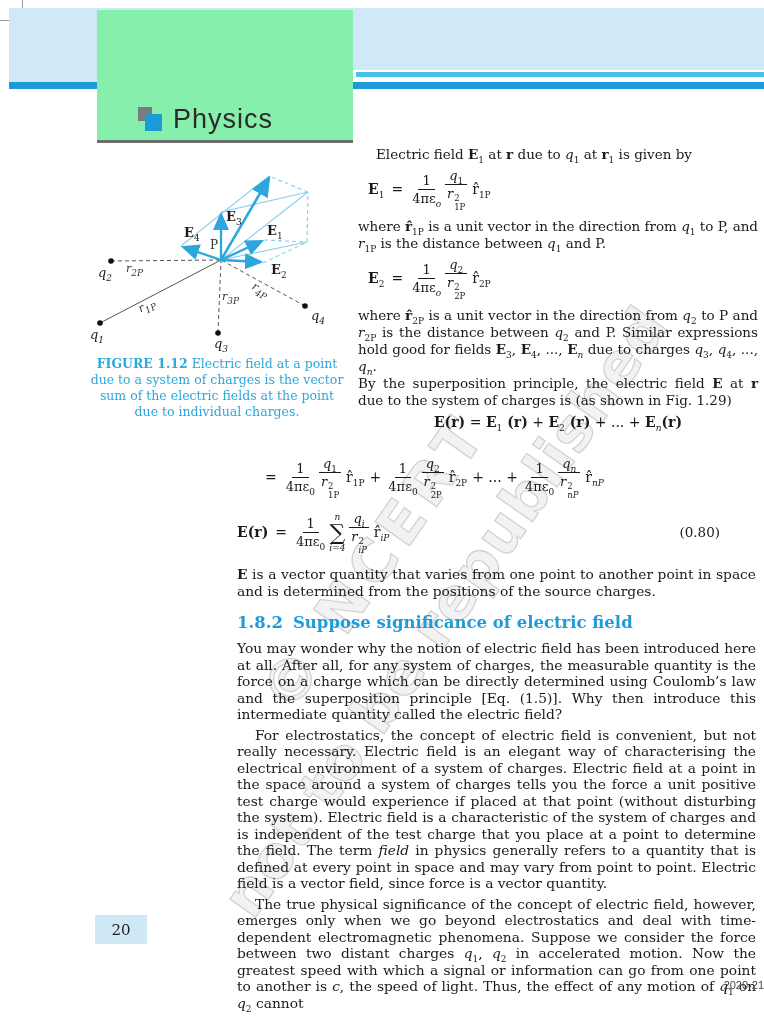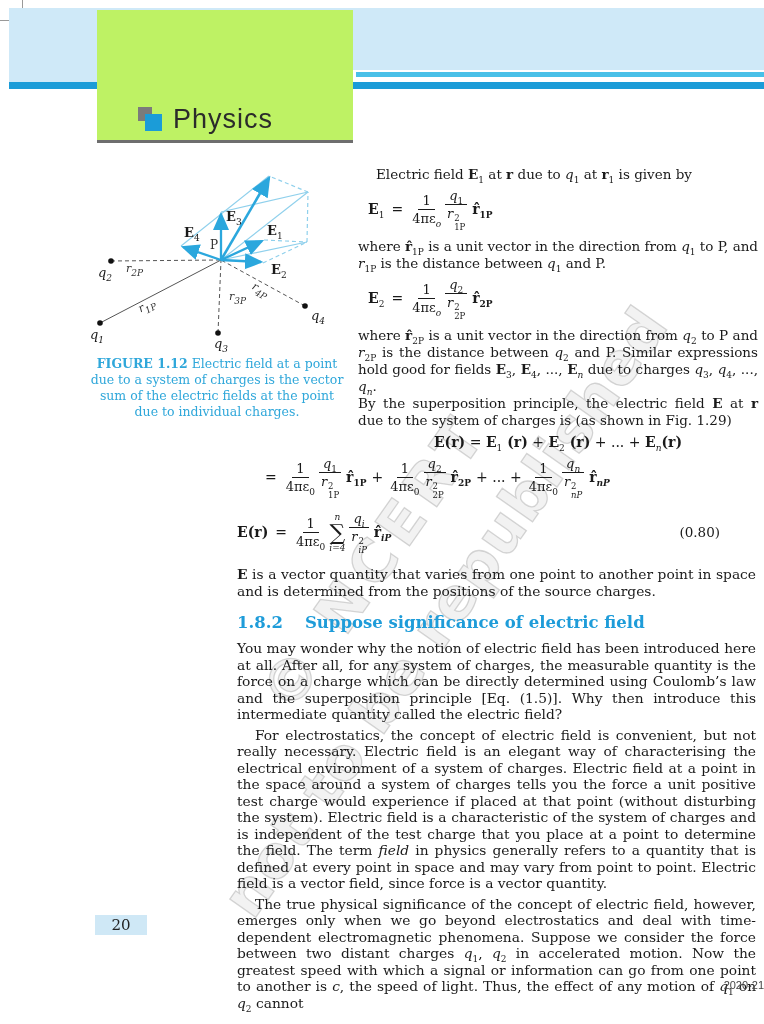--- a/index.html
+++ b/index.html
@@ -16,21 +16,21 @@
   .crop-v{position:absolute;left:22px;top:0;width:1px;height:9px;background:#999;}
   .crop-h{position:absolute;left:0;top:20px;width:10px;height:1px;background:#999;}
 
   
   .band-light{position:absolute;left:9px;top:8px;right:0;height:62px;background:#cfe9f8;}
   .band-left-ext{position:absolute;left:9px;top:70px;width:90px;height:12px;background:#cfe9f8;}
   .stripe-cyan{position:absolute;left:356px;top:72px;right:0;height:5px;background:#49c0e8;}
   .stripe-dark{position:absolute;left:9px;top:82px;right:0;height:7px;background:#1b9cd8;}
   .chapter-tab{
     position:absolute;left:97px;top:10px;width:256px;height:130px;
-    background:#bef264;border-bottom:3px solid #6e6e6e;
+    background:#86efac;border-bottom:3px solid #6e6e6e;
   }
   .logo-sq-gray{position:absolute;left:41px;top:97px;width:14px;height:14px;background:#7b7b7b;}
   .logo-sq-blue{position:absolute;left:48px;top:104px;width:17px;height:17px;background:#1b9cd8;}
   .chapter-title{
     position:absolute;left:76px;top:94px;
     font-family:"Liberation Sans", sans-serif;font-weight:400;
     font-size:27px;color:#2b2b2b;letter-spacing:1px;
   }
 
   
@@ -41,65 +41,65 @@
   .flabel.qlbl{font-style:italic;}
   .flabel.rlbl{font-style:italic;font-size:11px;color:#333;}
   .flabel.plbl{font-size:12px;color:#333;}
   .fig-caption{
     position:absolute;left:88px;top:356px;width:258px;text-align:center;
     font-size:12.5px;line-height:16px;color:#2fa7da;
   }
   .fig-caption .cap-label{font-weight:bold;margin-top:37px;}
 
   
-  .right-col{position:absolute;left:358px;top:146px;width:400px;font-size:13.5px;line-height:17px;margin-top:20px;}
+  .right-col{position:absolute;left:358px;top:146px;width:400px;font-size:13.5px;line-height:17px;}
   .right-col p{margin:0;text-align:justify;}
   .full-col{position:absolute;left:237px;top:456px;width:519px;font-size:13.8px;line-height:16.5px;}
   .full-col p{margin:0;text-align:justify;}
   .indent{text-indent:18px;}
   .p-gap{margin-top:4px !important;}
 
   
   .equation{display:flex;align-items:center;font-size:14px;white-space:nowrap;}
   .eq-inline{margin:5px 0 7px 10px;}
   .eq-rel{margin:0 7px;}
   .frac{display:inline-flex;flex-direction:column;align-items:center;margin:0 2px;font-size:13px;line-height:15px;}
   .fnum{padding:0 4px 1px;border-bottom:1px solid #1a1a1a;}
   .fden{padding-top:1px;}
   .ss{display:inline-flex;flex-direction:column;align-items:flex-start;font-size:8.5px;line-height:8.5px;margin-left:1px;vertical-align:-3px;}
-  .unitv{font-weight:bold;margin-left:3px;}
+  .unitv{font-weight:normal;margin-left:3px;}
   .eq-center{justify-content:center;margin-top:5px;font-size:14px;}
   .eq-sum-sym{display:inline-flex;flex-direction:column;align-items:center;line-height:1;margin:0 2px;}
   .eq-sum-sym .s-top{font-size:9px;font-style:italic;}
   .eq-sum-sym .s-mid{font-size:22px;}
   .eq-sum-sym .s-bot{font-size:9px;font-style:italic;}
   .eq-number{margin-left:auto;margin-right:36px;font-size:13.5px;}
   .plus{margin:0 5px;}
 
   
   .section-heading{
     margin:14px 0 7px;font-size:16.5px;font-weight:bold;color:#1e9cd9;line-height:20px;
   }
-  .section-heading .sec-num{margin-right:22px;}
+  .section-heading .sec-num{margin-right:10px;}
 
   
   .watermark{
     position:absolute;left:40px;top:500px;width:740px;text-align:center;
     transform:rotate(-55deg);transform-origin:50% 50%;
     font-family:"DejaVu Sans", sans-serif;font-weight:bold;
     color:rgba(160,160,160,0.14);
     -webkit-text-stroke:1.3px rgba(150,150,150,0.38);
     pointer-events:none;line-height:1.5;
   }
   .wm-line1{font-size:58px;letter-spacing:8px;}
   .wm-line2{font-size:58px;letter-spacing:1px;}
 
   
   .page-num{
-    position:absolute;left:95px;top:915px;width:52px;height:20px;background:#cfe8f6;
+    position:absolute;left:95px;top:915px;width:52px;height:29px;background:#cfe8f6;
     display:flex;align-items:center;justify-content:center;font-size:15px;color:#222;
   }
   .footer-year{
     position:absolute;left:0;right:0;top:979px;text-align:right;
     font-family:"Liberation Sans", sans-serif;font-size:11px;color:#444;
   }
 </style>
 </head>
 <body>
 
@@ -157,21 +157,21 @@
   <span class="flabel" style="left:144px;top:60px;"><span class="vecE">E</span><sub>3</sub></span>
   <span class="flabel" style="left:185px;top:74px;"><span class="vecE">E</span><sub>1</sub></span>
   <span class="flabel" style="left:102px;top:76px;"><span class="vecE">E</span><sub>4</sub></span>
   <span class="flabel" style="left:189px;top:113px;"><span class="vecE">E</span><sub>2</sub></span>
   <span class="flabel plbl" style="left:128px;top:89px;">P</span>
   <span class="flabel qlbl" style="left:16px;top:116px;"><span>q</span><sub>2</sub></span>
   <span class="flabel rlbl" style="left:44px;top:113px;"><span>r</span><sub>2P</sub></span>
   <span class="flabel qlbl" style="left:8px;top:178px;"><span>q</span><sub>1</sub></span>
   <span class="flabel rlbl" style="left:56px;top:150px;transform:rotate(-27deg);"><span>r</span><sub>1P</sub></span>
   <span class="flabel qlbl" style="left:132px;top:187px;"><span>q</span><sub>3</sub></span>
-  <span class="flabel rlbl" style="left:147px;top:141px;"><span>r</span><sub>3P</sub></span>
+  <span class="flabel rlbl" style="left:140px;top:141px;"><span>r</span><sub>3P</sub></span>
   <span class="flabel qlbl" style="left:229px;top:159px;font-style:italic;"><span>q</span><sub>4</sub></span>
   <span class="flabel rlbl" style="left:170px;top:134px;transform:rotate(28deg);"><span>r</span><sub>4P</sub></span>
 </div>
 
 <div class="fig-caption">
   <span class="cap-label">FIGURE 1.12</span><span> Electric field at a point due to a system of charges is the vector sum of the electric fields at the point due to individual charges.</span>
 </div>
 
 <div class="right-col">
   <p class="indent"><span>Electric field </span><span class="b">E</span><sub>1</sub><span> at </span><span class="b">r</span><span> due to </span><span class="i">q</span><sub>1</sub><span> at </span><span class="b">r</span><sub>1</sub><span> is given by</span></p>

